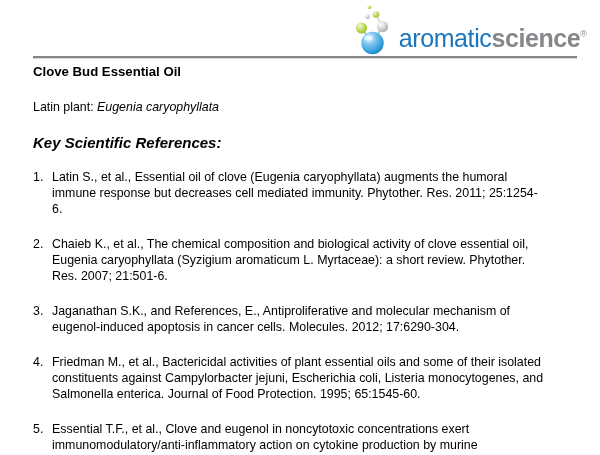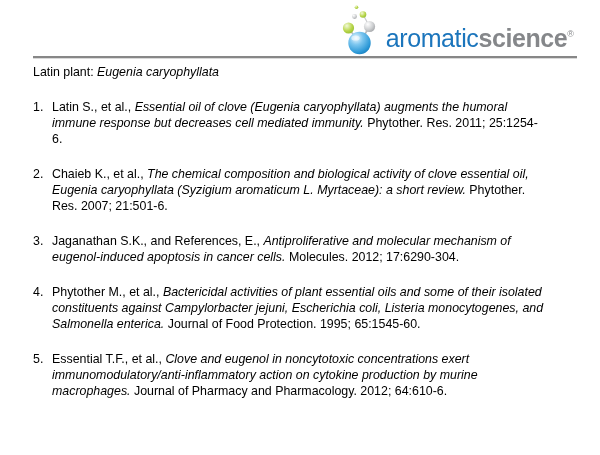--- a/index.html
+++ b/index.html
@@ -7,21 +7,21 @@
     position:relative;
     width:600px; height:455px;
     background:#ffffff;
     font-family:"Liberation Sans", sans-serif;
     color:#000000;
     overflow:hidden;
   }
 
   
   .logo {
-    position:absolute; top:5px; right:26px;
+    position:absolute; top:5px; right:13px;
     display:flex; align-items:flex-end;
   }
   .logo-icon { width:42px; height:50px; flex:none; }
   .logo-text {
     font-size:25px; line-height:1; letter-spacing:-0.4px;
     margin-left:5px; padding-bottom:4px; white-space:nowrap;
   }
   .brand-aromatic { color:#1b75bc; font-weight:400; }
   .brand-science  { color:#85878a; font-weight:700; }
   .brand-tm { color:#85878a; font-size:9px; vertical-align:10px; font-weight:400; letter-spacing:0; }
@@ -45,21 +45,21 @@
   .latin-name { font-style:italic;text-align:center; }
   .refs-heading {
     font-size:15px; font-weight:bold; font-style:italic;
     line-height:18px; margin:0 0 17px 0;
   }
   ol.refs { list-style:none; margin:0; padding:0; width:515px; }
   li.ref { display:flex; margin:0 0 19px 0; }
   li.ref:last-child { margin-bottom:0; }
   .ref-num { width:19px; flex:none; }
   .ref-text { flex:1; }
-  .ref-title { font-style:italic; }
+  .ref-title { }
 </style>
 </head>
 <body>
 
 <div class="page">
 
   <div class="logo">
     <svg class="logo-icon" viewBox="0 0 42 50">
       <defs>
         <radialGradient id="gBlue" cx="0.35" cy="0.28" r="0.85">
@@ -90,40 +90,42 @@
       <circle cx="20.5" cy="38" r="11.2" fill="url(#gBlue)"></circle>
       <ellipse cx="16.5" cy="33" rx="4.2" ry="2.6" fill="#ffffff" opacity="0.55"></ellipse>
     </svg>
     <div class="logo-text"><span class="brand-aromatic">aromatic</span><span class="brand-science">science</span><span class="brand-tm">®</span></div>
   </div>
 
   <div class="rule"></div>
 
   <div class="content">
 
+    <p class="doc-title">Clove Bud Essential Oil</p>
 
     <p class="latin-line"><span>Latin plant: </span><span class="latin-name">Eugenia caryophyllata</span></p>
 
+    <p class="refs-heading">Key Scientific References:</p>
 
     <ol class="refs">
       <li class="ref">
         <span class="ref-num">1.</span>
         <span class="ref-text"><span>Latin S., et al., </span><span class="ref-title">Essential oil of clove (Eugenia caryophyllata) augments the humoral immune response but decreases cell mediated immunity.</span><span> Phytother. Res. 2011; 25:1254-6.</span></span>
       </li>
       <li class="ref">
         <span class="ref-num">2.</span>
         <span class="ref-text"><span>Chaieb K., et al., </span><span class="ref-title">The chemical composition and biological activity of clove essential oil, Eugenia caryophyllata (Syzigium aromaticum L. Myrtaceae): a short review.</span><span> Phytother. Res. 2007; 21:501-6.</span></span>
       </li>
       <li class="ref">
         <span class="ref-num">3.</span>
         <span class="ref-text"><span>Jaganathan S.K., and References, E., </span><span class="ref-title">Antiproliferative and molecular mechanism of eugenol-induced apoptosis in cancer cells.</span><span> Molecules. 2012; 17:6290-304.</span></span>
       </li>
       <li class="ref">
         <span class="ref-num">4.</span>
-        <span class="ref-text"><span>Phytother M., et al., </span><span class="ref-title">Bactericidal activities of plant essential oils and some of their isolated constituents against Campylorbacter jejuni, Escherichia coli, Listeria monocytogenes, and Salmonella enterica.</span><span> Journal of Food Protection. 1995; 65:1545-60.</span></span>
+        <span class="ref-text"><span>Friedman M., et al., </span><span class="ref-title">Bactericidal activities of plant essential oils and some of their isolated constituents against Campylorbacter jejuni, Escherichia coli, Listeria monocytogenes, and Salmonella enterica.</span><span> Journal of Food Protection. 1995; 65:1545-60.</span></span>
       </li>
       <li class="ref">
         <span class="ref-num">5.</span>
         <span class="ref-text"><span>Essential T.F., et al., </span><span class="ref-title">Clove and eugenol in noncytotoxic concentrations exert immunomodulatory/anti-inflammatory action on cytokine production by murine macrophages.</span><span> Journal of Pharmacy and Pharmacology. 2012; 64:610-6.</span></span>
       </li>
     </ol>
 
   </div>
 </div>
 

